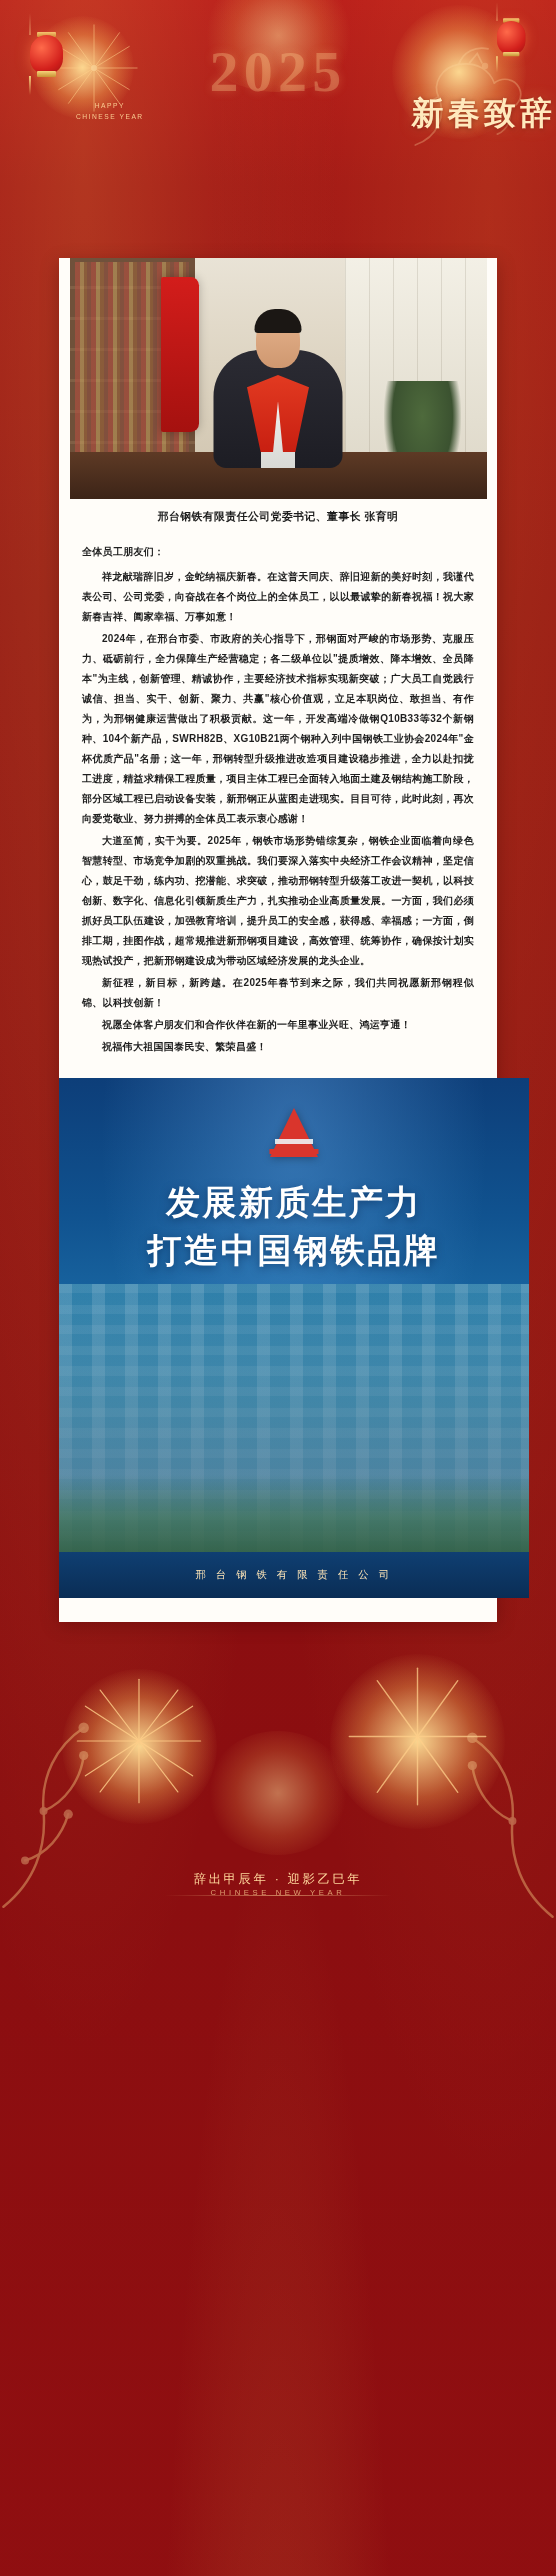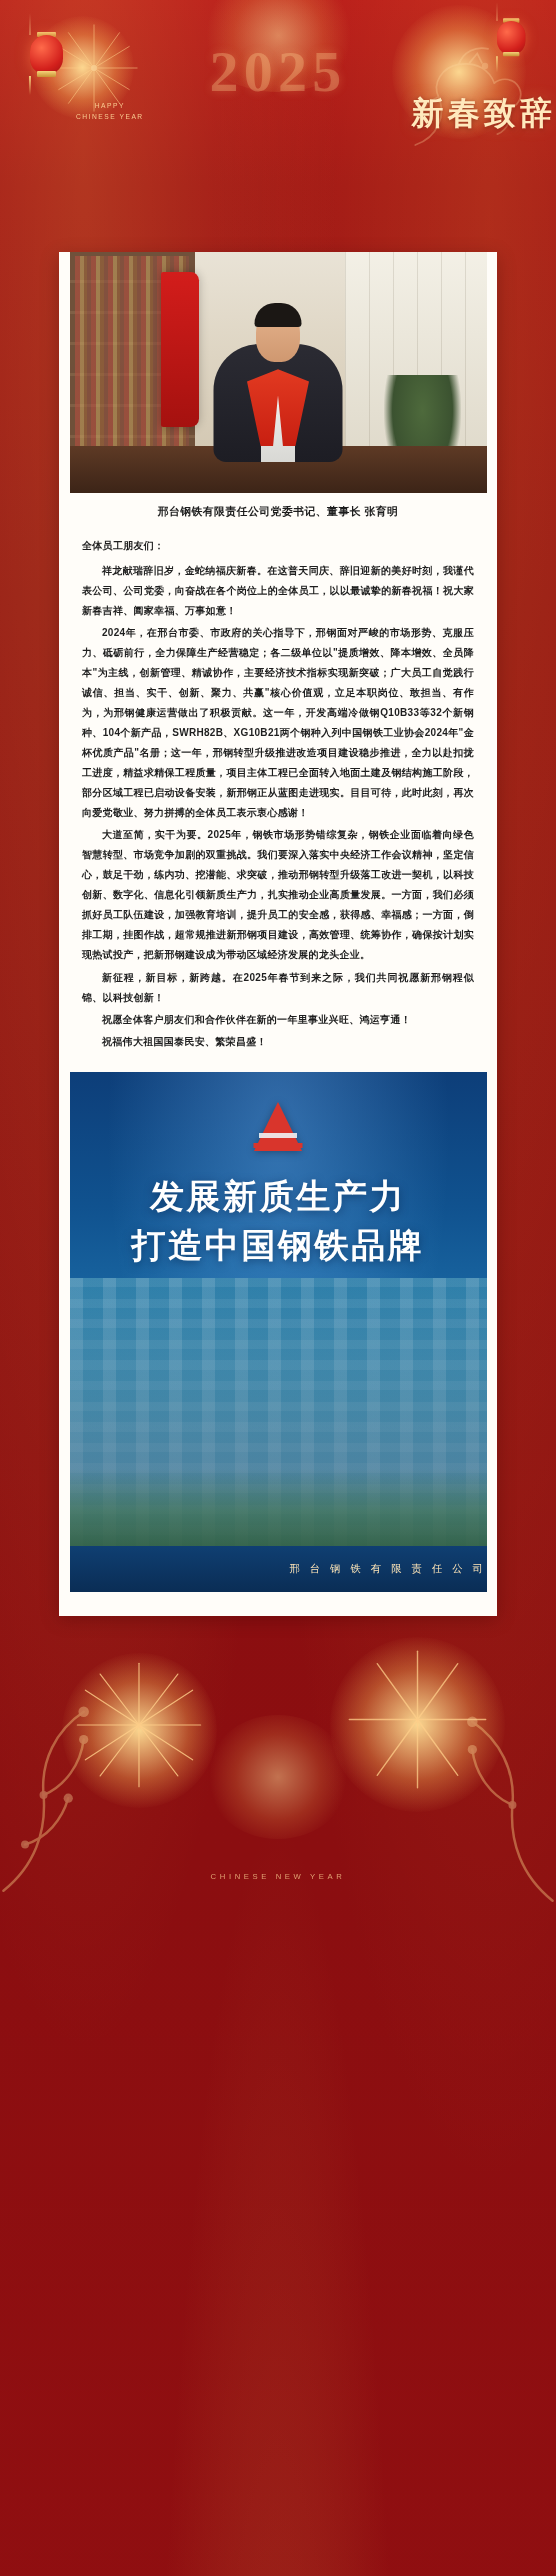--- a/index.html
+++ b/index.html
@@ -111,21 +111,21 @@
   .lantern .base { top: 58px; }
   .lantern .tassel {
     position: absolute; left: 50%; top: 63px; width: 2.1px; height: 18.5px;
     transform: translateX(-50%);
     background: linear-gradient(180deg, #f3cf7c, rgba(243,207,124,0));
   }
 
   
   .card {
     position: relative;
-    margin: 0 auto;
+    margin: 16px auto;
     width: 438px;
     background: #fffdf9;
     box-shadow: 0 4.1px 17.5px rgba(50,0,0,.30);
   }
   .photo-wrap {
     position: relative;
     width: 417px;
     height: 241px;
     margin: 10.3px auto 0;
     overflow: hidden;
@@ -223,21 +223,21 @@
   }
   .body-text p {
     margin: 0 0 2.1px 0;
     text-indent: 2em;
     font-weight: bold;
   }
 
   
   .poster {
     position: relative;
-    width: 417px;
+    width: 470px;
     height: 520px;
     margin: 20.6px auto 0;
     overflow: hidden;
     background: linear-gradient(180deg, #0d3e79 0%, #10528f 26%, #1b6aa5 48%, #3f8fb8 66%, #7fb7cf 82%, #b9d6e2 100%);
   }
   .poster .sky-glow {
     position: absolute; inset: 0;
     background: radial-gradient(ellipse at 50% 12%, rgba(120,190,255,.35), rgba(0,0,0,0) 58%);
   }
   .poster .tower {
@@ -278,21 +278,21 @@
         rgba(255,255,255,.07) 0 9.3px, rgba(255,255,255,0) 9.3px 20.6px),
       linear-gradient(180deg, #2e7faa 0%, #4f9ab8 45%, #86bacb 100%);
   }
   .poster .greenbelt {
     position: absolute; left: 0; right: 0; bottom: 46px; height: 77px;
     background: linear-gradient(180deg, rgba(63,120,70,0) 0%, rgba(58,112,64,.55) 55%, rgba(44,92,52,.75) 100%);
   }
   .poster .footer-band {
     position: absolute; left: 0; right: 0; bottom: 0; height: 46px;
     background: linear-gradient(180deg,#0f3f72,#0a2d55);
-    display: flex; align-items: center; justify-content: flex-end;
+    display: flex; align-items: center; justify-content: center;
   }
   .poster .footer-band span {
     color: #ffe6b8; font-size: 10.3px; letter-spacing: 3.6px;
   }
 
   
   .bottom {
     position: relative;
     height: 381px;
     margin-top: 5.2px;
@@ -508,17 +508,18 @@
         <path d="M28 72 C 42 66, 52 52, 54 36"></path>
       </g>
       <g fill="#f6cf92" opacity=".85">
         <circle cx="54" cy="18" r="3.4"></circle>
           <circle cx="54" cy="36" r="3"></circle>
           <circle cx="28" cy="72" r="2.6"></circle>
       </g>
     </svg>
 
     <div class="divider"></div>
+    <div class="sub1">辞出甲辰年 · 迎影乙巳年</div>
     <div class="sub2">CHINESE   NEW   YEAR</div>
   </div>
 
 </div>
 
 
 </body></html>

